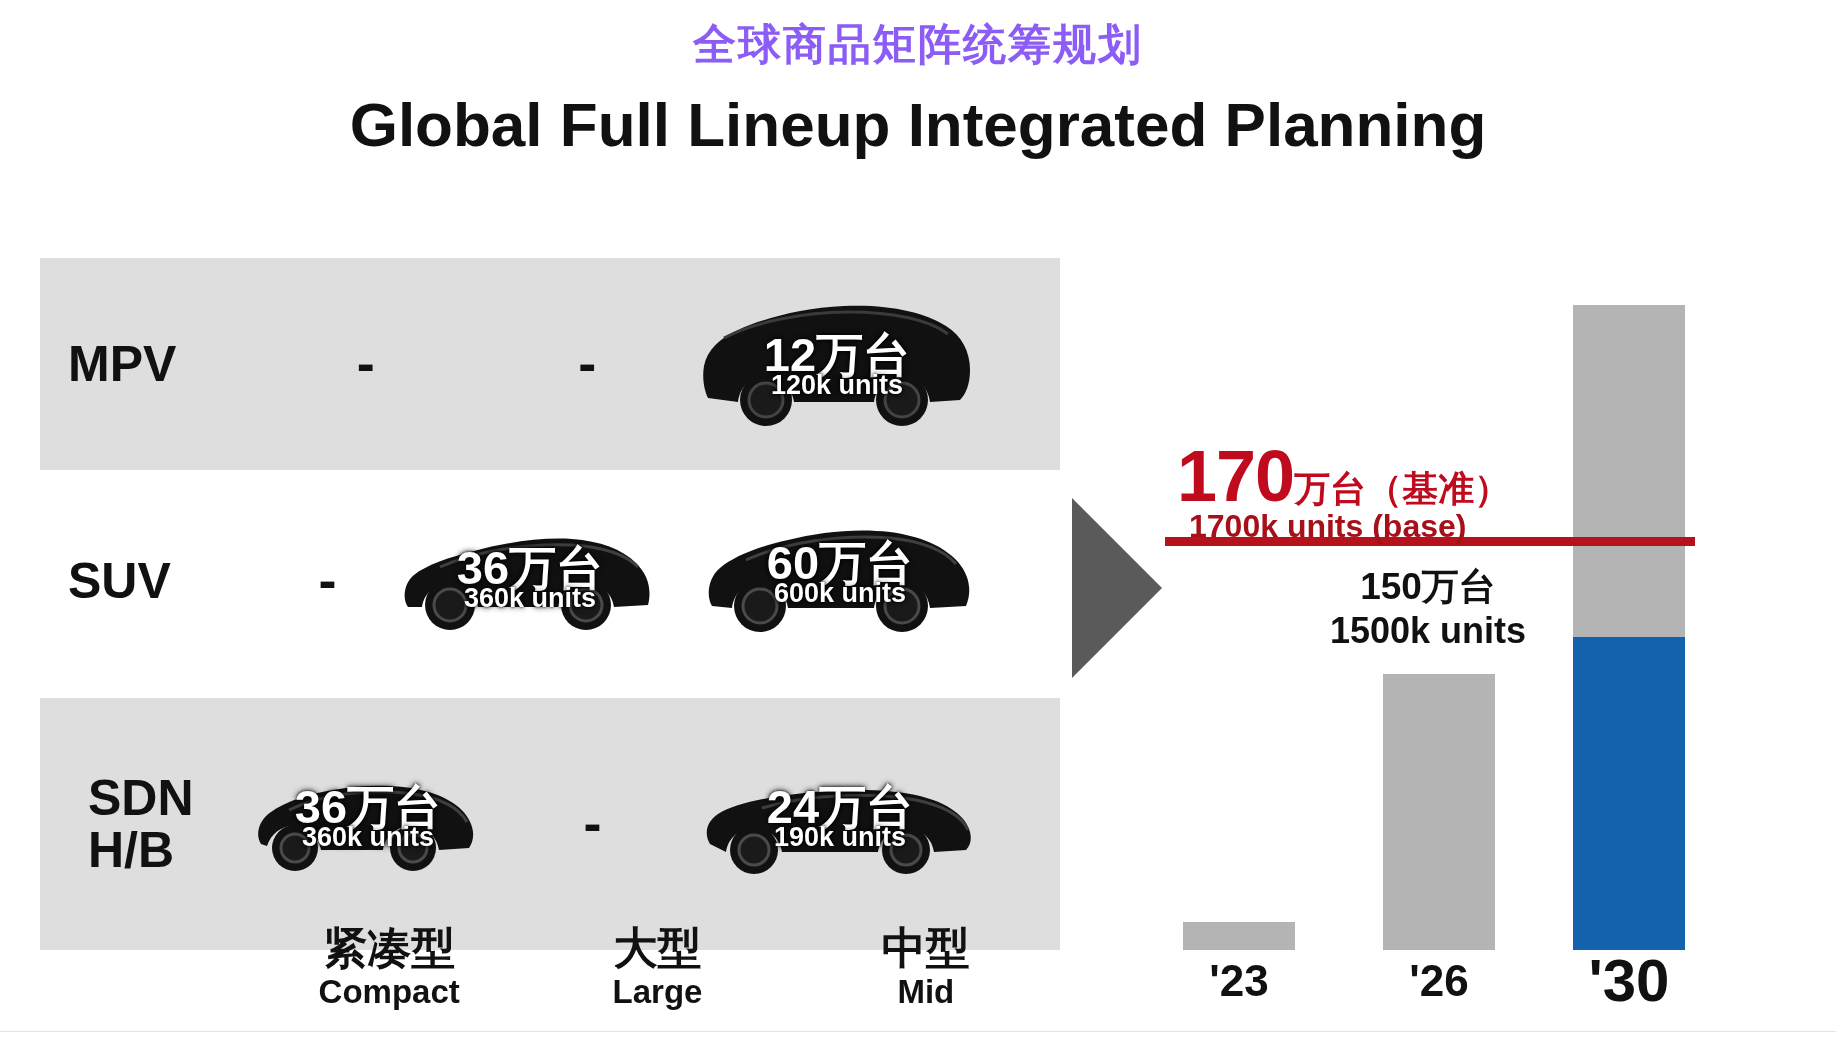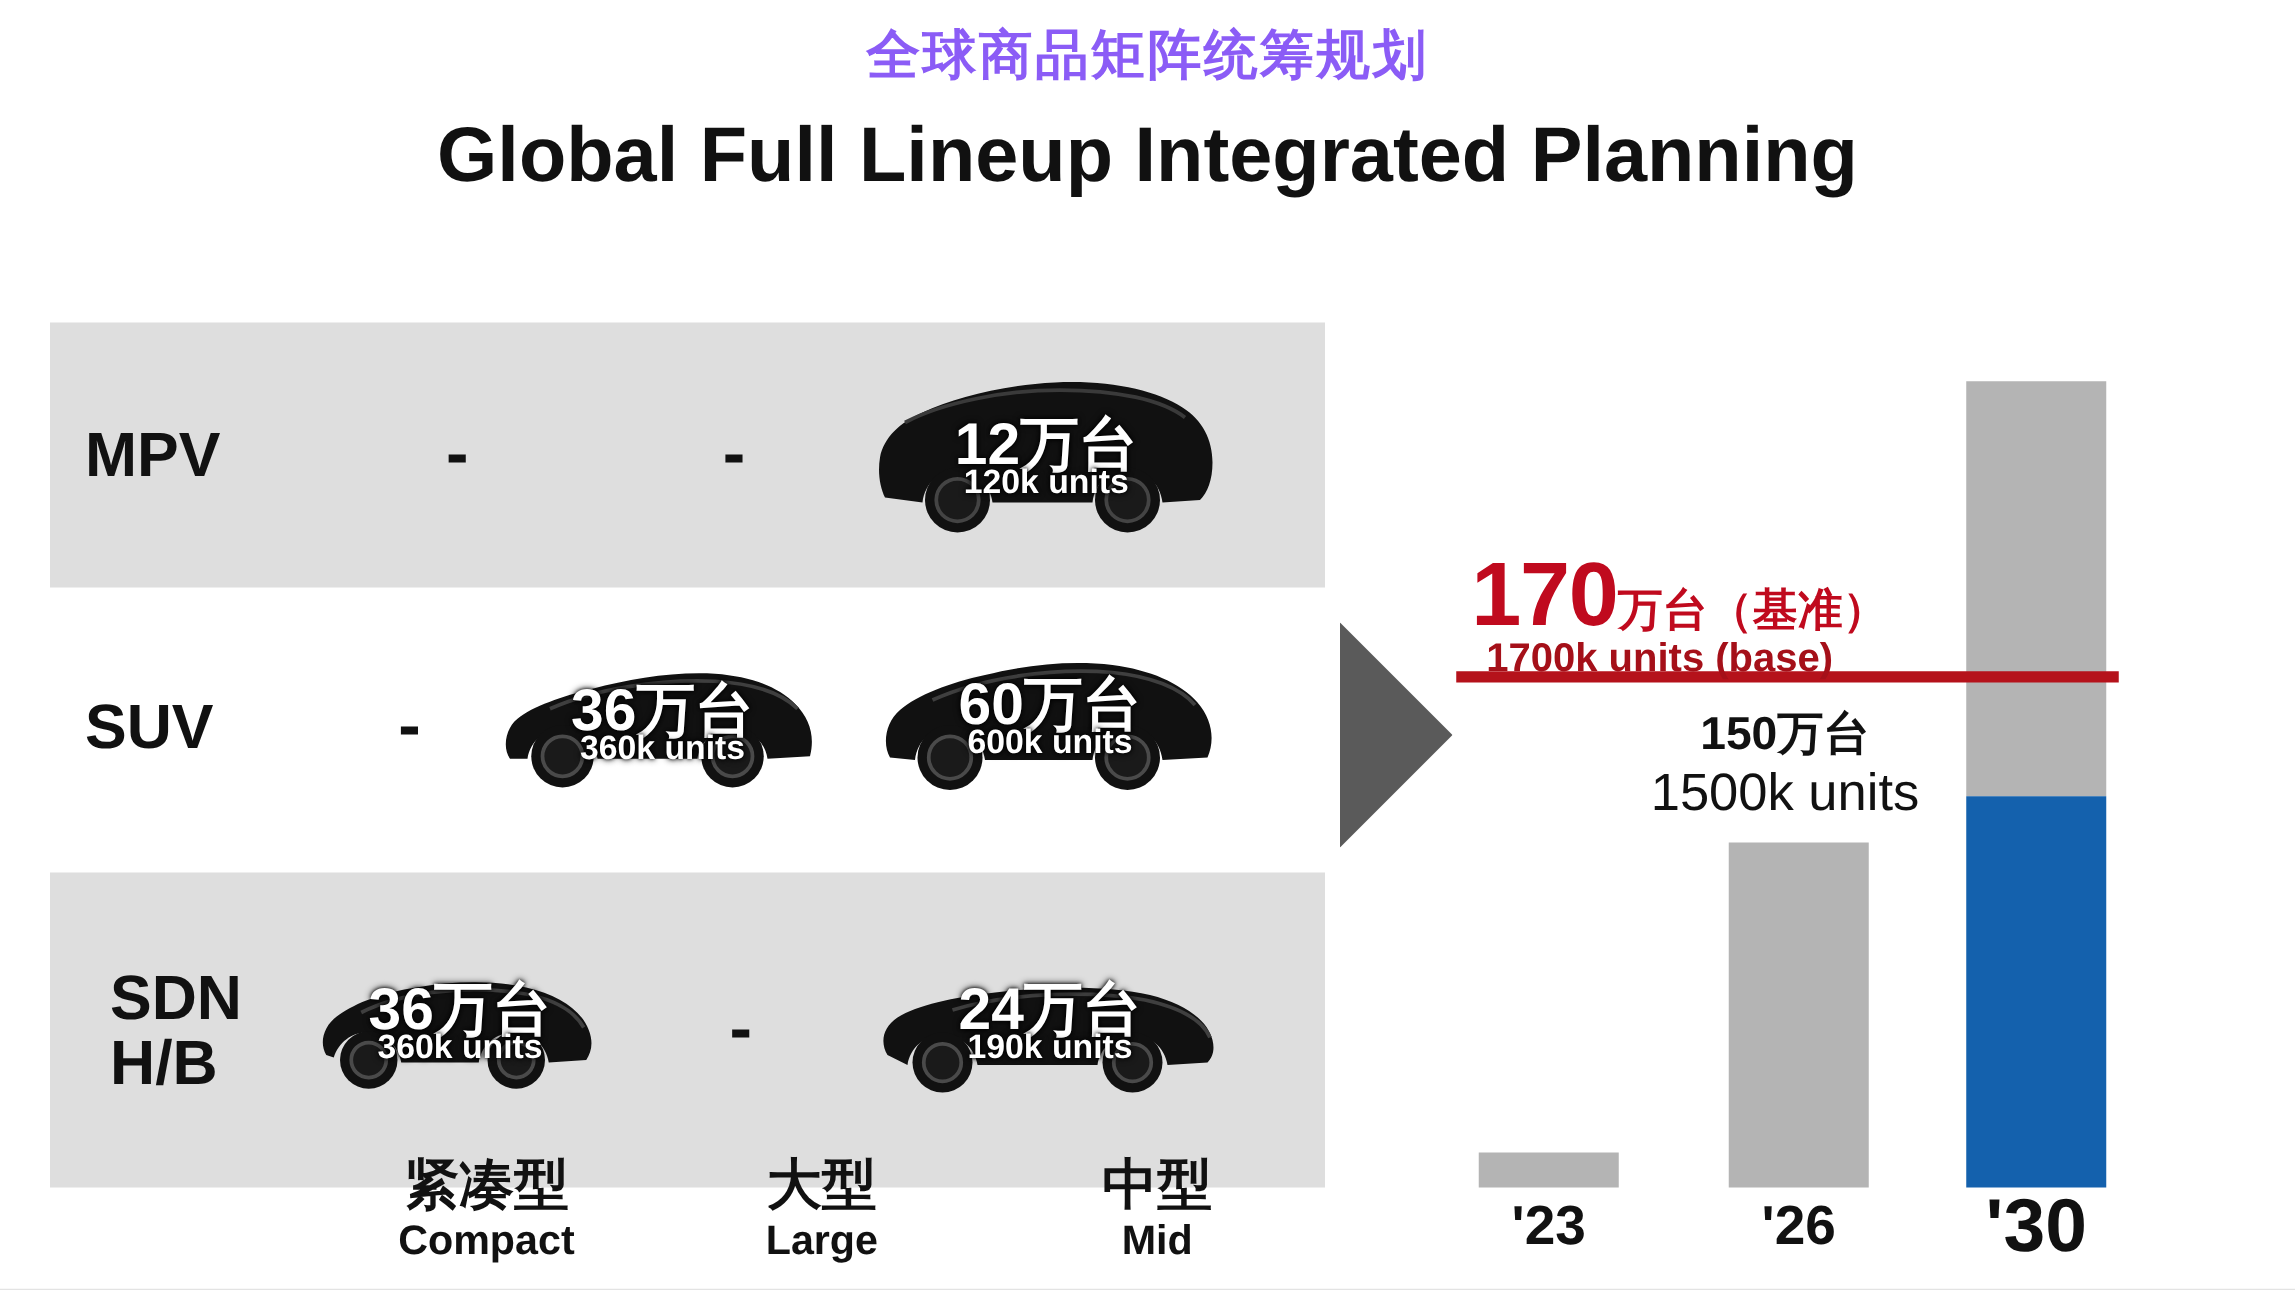--- a/index.html
+++ b/index.html
@@ -132,21 +132,21 @@
   }
   #label-350 .num { font-size: 72px; font-weight: bold; letter-spacing: -1px; color: #111; }
   #label-350 .cn  { font-size: 36px; font-weight: bold; color: #111; }
   #label-350 .sub { font-size: 34px; font-weight: bold; color: #111; margin-top: -4px; }
 
   #label-150 {
     position: absolute; left: 148px; top: 312px; width: 230px;
     text-align: center; white-space: nowrap;
   }
   #label-150 .cn  { font-size: 37px; font-weight: bold; color: #111; }
-  #label-150 .sub { font-size: 42px; font-weight: normal; color: #111; margin-top: -2px; }
+  #label-150 .sub { font-size: 36px; font-weight: bold; color: #111; margin-top: -2px; }
 
   .year {
     position: absolute; font-weight: bold; color: #111;
     text-align: center;
   }
   .year-small { font-size: 44px; }
   .year-big   { font-size: 60px; }
 
   
   #slide-bottom {

